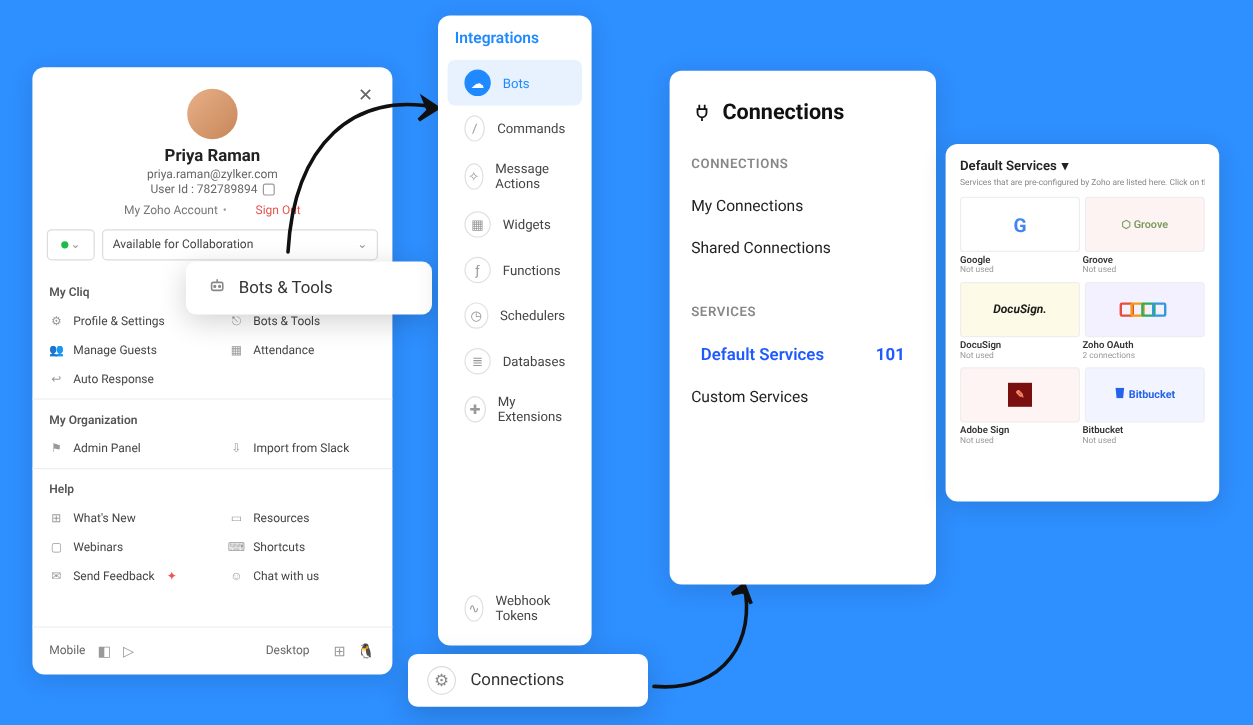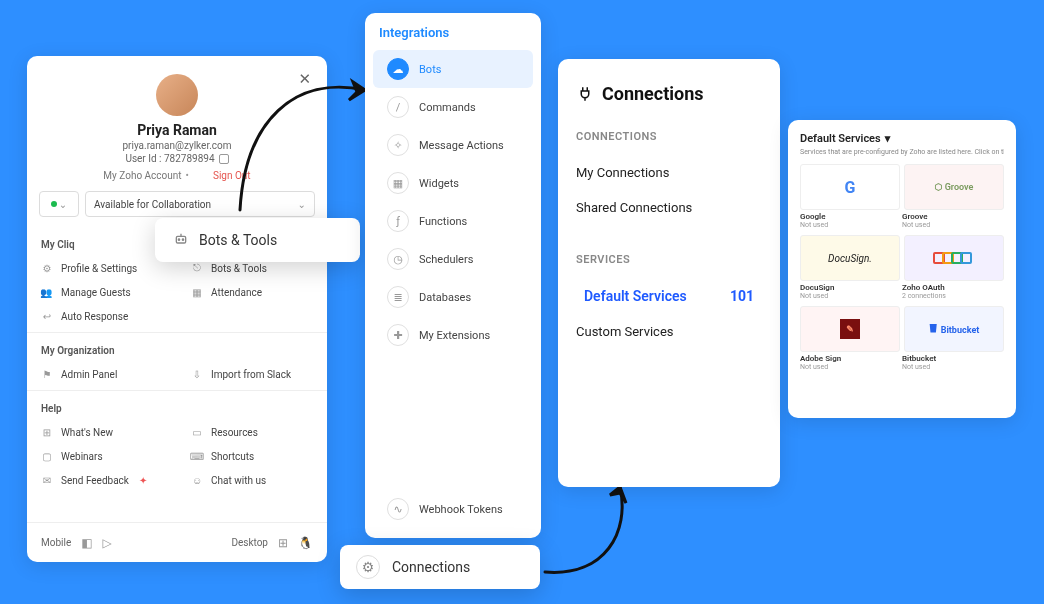--- a/index.html
+++ b/index.html
@@ -28,21 +28,21 @@
 .menu-item .ic{width:12px;height:12px;color:#999;display:inline-flex;align-items:center;justify-content:center}
 .hr{height:1px;background:#eee;margin:4px 0}
 .spark{color:#e55;font-size:10px;margin-left:2px}
 .footer{position:absolute;bottom:0;left:0;right:0;height:40px;border-top:1px solid #eee;display:flex;align-items:center;justify-content:space-between;padding:0 14px;font-size:10px;color:#666}
 .footer-icons{display:flex;gap:10px;color:#999}
 .footer-icons span{font-size:12px}
 
 .popup-bt{position:absolute;left:155px;top:218px;width:205px;height:44px;background:#fff;border-radius:8px;box-shadow:0 6px 24px rgba(0,0,0,0.18);display:flex;align-items:center;gap:10px;padding:0 18px;font-size:14px;color:#333}
 .popup-bt .ic{color:#999}
 
-.integ-panel{left:365px;top:13px;width:176px;height:525px;padding-top:12px}
+.integ-panel{left:365px;top:13px;width:128px;height:525px;padding-top:12px}
 .integ-title{color:#1f8aff;font-size:13px;font-weight:600;padding:0 14px 10px}
 .integ-item{display:flex;align-items:center;gap:10px;padding:8px 14px;font-size:11px;color:#444;cursor:pointer;border-radius:6px;margin:0 8px}
 .integ-item.active{background:#e8f2ff;color:#1f8aff}
 .integ-item .icircle{width:22px;height:22px;border-radius:50%;border:1px solid #e0e0e0;display:flex;align-items:center;justify-content:center;font-size:11px;color:#999;background:#fff}
 .integ-item.active .icircle{background:#1f8aff;color:#fff;border-color:#1f8aff}
 .integ-bottom{position:absolute;bottom:10px;left:0;right:0}
 
 .popup-conn{position:absolute;left:340px;top:545px;width:200px;height:44px;background:#fff;border-radius:8px;box-shadow:0 6px 24px rgba(0,0,0,0.18);display:flex;align-items:center;gap:12px;padding:0 16px;font-size:14px;color:#333}
 .gear-circle{width:24px;height:24px;border-radius:50%;border:1px solid #ddd;display:flex;align-items:center;justify-content:center;color:#888}
 
@@ -65,21 +65,21 @@
 .svc-status{font-size:7px;color:#999}
 .card-google{background:#fff}
 .card-groove{background:#fdf3f3}
 .card-docusign{background:#fefae8}
 .card-zoho{background:#f3f0ff}
 .card-adobe{background:#fff4f4}
 .card-bitbucket{background:#f2f5ff}
 .google-logo{font-weight:700;font-size:16px}
 .g1{color:#4285F4}
 .groove-logo{font-size:9px;color:#7b9b5f}
-.docusign-logo{font-size:10px;font-weight:400;font-style:italic;color:#1a1a1a}
+.docusign-logo{font-size:10px;font-weight:700;font-style:italic;color:#1a1a1a}
 .adobe-sq{width:20px;height:20px;background:#7a0f0f;display:flex;align-items:center;justify-content:center;color:#ff8b6b;font-size:9px}
 .bb-logo{font-size:9px;color:#2563eb;font-weight:700}
 .bb-sq{display:inline-block;width:9px;height:9px;background:#2563eb;margin-right:3px;clip-path:polygon(10% 0,90% 0,80% 100%,20% 100%)}
 .zoho-boxes{display:flex}
 .zbox{width:12px;height:12px;border:2px solid;margin-left:-3px;border-radius:2px}
 .zb1{border-color:#e74c3c}.zb2{border-color:#f39c12}.zb3{border-color:#27ae60}.zb4{border-color:#3498db}
 
 .arrow{position:absolute;pointer-events:none}
 svg.arrow path{stroke:#111;stroke-width:3;fill:none;stroke-linecap:round}
 svg.arrow .head{fill:#111}
@@ -185,21 +185,21 @@
   </div>
 
   <div class="footer">
     <span style="display:flex;align-items:center;gap:10px">
       <span>Mobile</span>
       <span class="footer-icons">
           <span>◧</span>
           <span>▷</span>
         </span>
     </span>
-    <span style="display:flex;align-items:center;">
+    <span style="display:flex;align-items:center;gap:10px">
       <span>Desktop</span>
       <span class="footer-icons">
           <span></span>
           <span>⊞</span>
           <span>🐧</span>
         </span>
     </span>
   </div>
 </div>
 

